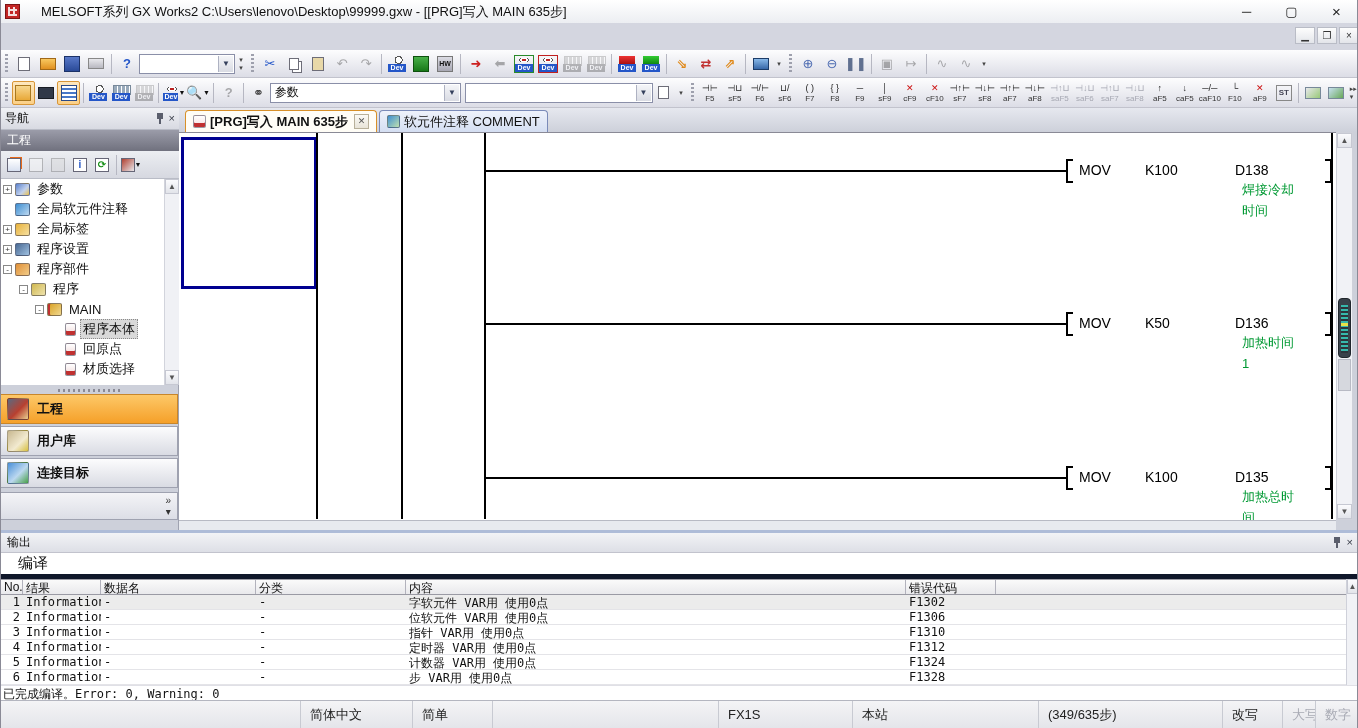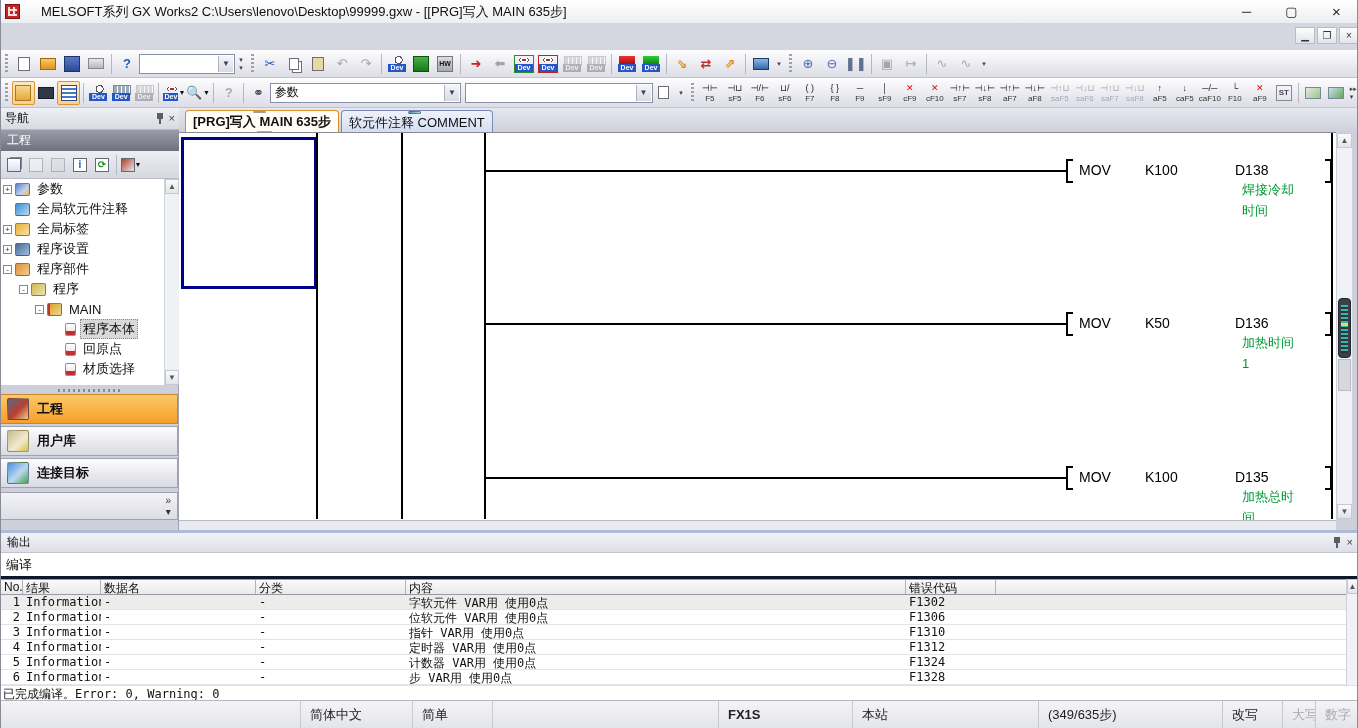--- a/index.html
+++ b/index.html
@@ -93,21 +93,21 @@
   .sicon { width:22px; height:22px; margin:0 8px 0 6px; border-radius:2px; border:1px solid rgba(60,50,30,.4); }
   .sicon[data-icon="project"]    { background:linear-gradient(135deg,#5a6a80,#b84030 55%,#e8d090); }
   .sicon[data-icon="userlib"]    { background:linear-gradient(135deg,#c8b890,#f2ead0 60%,#d8c040); }
   .sicon[data-icon="connection"] { background:linear-gradient(135deg,#4a90d8,#bcd8f0 55%,#48a048); }
   #nav-more { left:0; top:384px; width:177px; height:28px; border:1px solid #9fa2b0; border-left:none; background:linear-gradient(#f4f4f7,#dcdee6); }
   #nav-more .mm { position:absolute; right:6px; top:2px; font-size:10px; color:#333; text-align:center; line-height:11px; }
 
   
   #editor { left:178px; top:108px; width:1180px; height:422px; background:#cdd0da; }
   #tabbar { left:0; top:0; width:1180px; height:24px; display:flex; align-items:flex-end; padding-left:6px; background:linear-gradient(#e6e8ef,#cdd0da); }
-  .tab { height:22px; display:flex; align-items:center; padding:0 7px; border:1px solid #7a8ab8; border-bottom:none; border-radius:4px 4px 0 0; background:linear-gradient(#eef2fb,#d4def2); margin-right:2px; font-size:13px; white-space:nowrap;flex-direction:column; }
+  .tab { height:22px; display:flex; align-items:center; padding:0 7px; border:1px solid #7a8ab8; border-bottom:none; border-radius:4px 4px 0 0; background:linear-gradient(#eef2fb,#d4def2); margin-right:2px; font-size:13px; white-space:nowrap; }
   .tab[data-state~="active"] { background:#fffdf6; border-color:#d89028; font-weight:bold; }
   .tabicon { width:13px; height:13px; margin-right:4px; border-radius:2px; border:1px solid rgba(60,60,80,.5); }
   .tabicon.prg { background:linear-gradient(#fff,#f6dcdc); box-shadow:inset 0 -4px 0 #c03030; }
   .tabicon.cmt { background:linear-gradient(135deg,#3f8fd2,#bfe0b0); }
   .tabx { width:15px; height:15px; margin-left:6px; border:1px solid #b8b09a; background:linear-gradient(#fbfaf6,#e8e4d8); font-size:9px; line-height:13px; text-align:center; color:#555; }
   #canvas { left:0; top:24px; width:1157px; height:388px; background:#fff; border-top:1px solid #8a8a96; overflow:hidden; }
   .vline { position:absolute; top:0; width:2px; height:386px; background:#000; }
   #selrect { position:absolute; left:2px; top:4px; width:136px; height:152px; border:3px solid #000090; }
   .rung { position:absolute; left:0; width:1157px; height:0; }
   .rline { position:absolute; left:305px; width:582px; height:2px; background:#000; top:-1px; }
@@ -123,39 +123,39 @@
      background:repeating-linear-gradient(180deg,#36b8ac 0 2px,#2c343b 2px 4px); }
   #vthumb::after { content:""; position:absolute; left:2px; right:2px; top:24px; height:3px; background:#e8e048; }
   #vthumb2 { position:absolute; left:1px; top:226px; width:13px; height:32px; background:#d6d8de; border:1px solid #b8bac4; }
   #hstrip { left:0; top:412px; width:1157px; height:10px; background:#e8eaef; border-top:1px solid #b8bac4; }
 
   
   #output { left:0; top:530px; width:1358px; height:170px; background:#fff; }
   #out-split { left:0; top:0; width:1358px; height:3px; background:#aebcd8; }
   #out-title { left:0; top:3px; width:1358px; height:20px; background:linear-gradient(#f2f3f6,#dddfe6); border-bottom:1px solid #c2c3cd; display:flex; align-items:center; padding:0 6px; font-size:12px; }
   #out-title .tools { margin-left:auto; display:flex; gap:4px; }
-  #out-group { left:0; top:23px; width:1358px; height:26px; background:#fff; border-bottom:3px solid #0f172a; display:flex; align-items:center; padding-left:5px; font-size:13px; }
+  #out-group { left:0; top:23px; width:1358px; height:26px; background:#fff; border-bottom:5px solid #0f172a; display:flex; align-items:center; padding-left:17px; font-size:15px; }
   #out-header { left:0; top:49px; width:1345px; height:16px; display:flex; background:linear-gradient(#fafafa,#e9e9ec); border-top:1px solid #9a9aa4; border-bottom:1px solid #9a9aa4; font-size:12px; }
   .hc { border-right:1px solid #b2b2bc; padding:0 3px; white-space:nowrap; overflow:hidden; }
   div.hc:nth-of-type(1){ width:22px; } div.hc:nth-of-type(2){ width:78px; } div.hc:nth-of-type(3){ width:155px; }
   div.hc:nth-of-type(4){ width:150px; } div.hc:nth-of-type(5){ width:500px; } div.hc:nth-of-type(6){ width:90px; }
   #out-rows { left:0; top:65px; width:1345px; height:90px; font-family:"DejaVu Sans Mono","DejaVu Sans",monospace; font-size:12px; }
   .orow { height:15px; display:flex; border-bottom:1px solid #e4e4e8; white-space:nowrap; }
   .orow[data-state~="selected"] { background:#ececec; }
   .oc { padding:0 3px; overflow:hidden; }
   .oc.no { width:22px; text-align:right; } .oc.res { width:78px; } .oc.dn { width:155px; }
   .oc.cat { width:150px; } .oc.con { width:500px; } .oc.code { width:90px; }
   #out-scroll { left:1345px; top:49px; width:13px; height:106px; background:#f1f2f6; border-left:1px solid #cfd1da; }
   #out-status { left:0; top:155px; width:1358px; height:15px; font-family:"DejaVu Sans Mono","DejaVu Sans",monospace; font-size:12px; padding-left:2px; border-top:1px solid #e0e0e6; background:#fff; }
 
   
   #statusbar { left:0; top:700px; width:1358px; height:28px; background:linear-gradient(#f4f4f6,#e4e5ea); border-top:1px solid #b4b6c0; display:flex; }
   .seg { height:100%; display:flex; align-items:center; padding-left:9px; border-right:1px solid #c8cad2; font-size:13px; color:#222; white-space:nowrap; overflow:hidden; }
   div.seg:nth-of-type(1){ width:300px; } div.seg:nth-of-type(2){ width:112px; } div.seg:nth-of-type(3){ width:80px; }
-  div.seg:nth-of-type(4){ width:226px; } div.seg:nth-of-type(5){ width:134px;font-weight:bold; } div.seg:nth-of-type(6){ width:186px; }
+  div.seg:nth-of-type(4){ width:226px; } div.seg:nth-of-type(5){ width:134px; } div.seg:nth-of-type(6){ width:186px; }
   div.seg:nth-of-type(7){ width:184px; } div.seg:nth-of-type(8){ width:60px; } div.seg:nth-of-type(9){ width:33px; }
   div.seg:nth-of-type(10){ width:43px; border-right:none; }
   .seg[data-tone="gray"] { color:#a8aab4; }
 </style>
 </head>
 <body>
 
 <div id="win">
 
   <div id="titlebar" class="abs">

